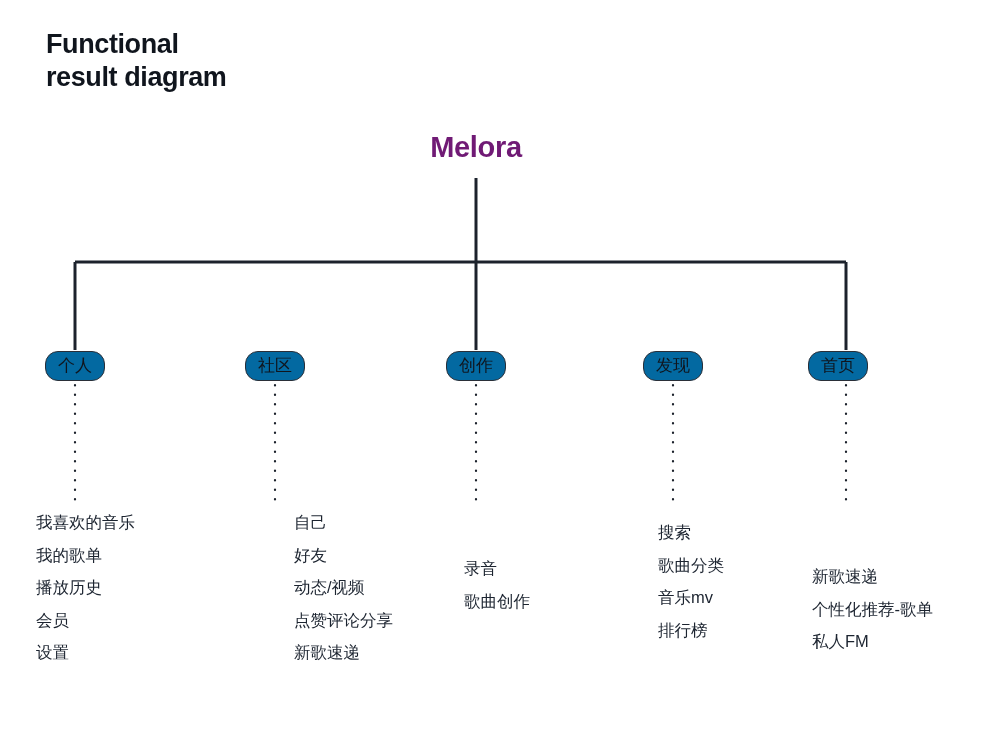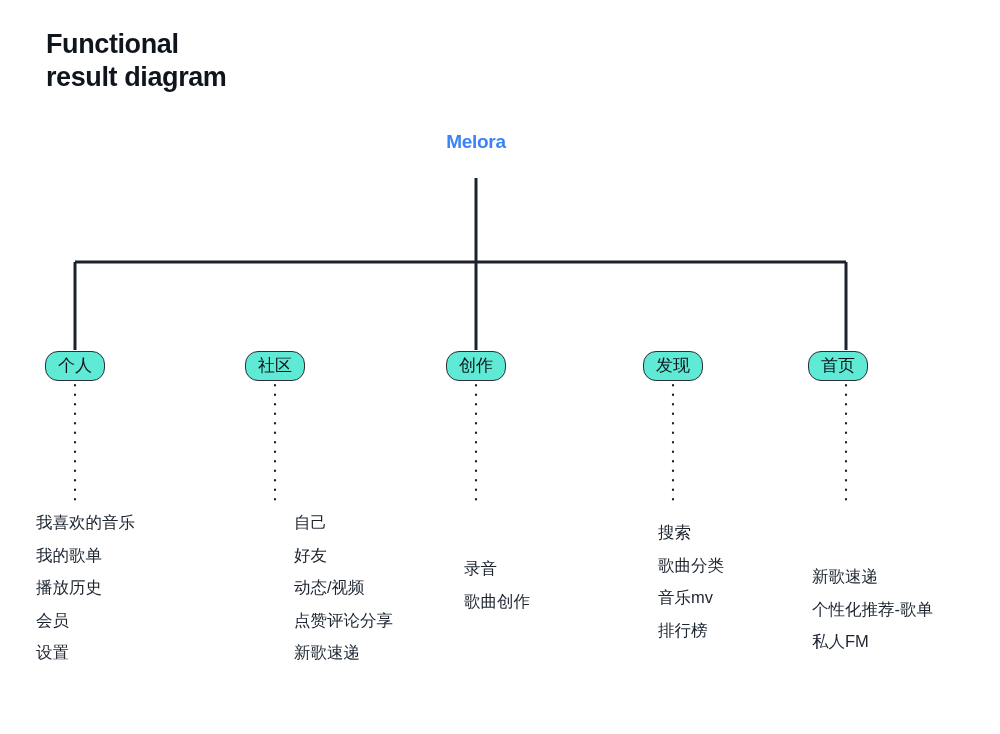--- a/index.html
+++ b/index.html
@@ -67,37 +67,37 @@
     height: 734px;
     pointer-events: none;
   }
 
   
   #root-node {
     position: absolute;
     top: 131px;
     width: 260px;
     text-align: center;
-    font-size: 19px;
+    font-size: 29px;
     font-weight: bold;
     letter-spacing: -0.3px;
-    color: #3b82f6;
+    color: #701a75;
   }
 
   
   .branch-node {
     position: absolute;
     transform: translateX(-50%);
     border: 1.6px solid #2a2f38;
     border-radius: 13px;
     padding: 4px 12px 5px 12px;
     font-size: 17px;
     line-height: 1.12;
     color: #10151d;
-    background: #5eead4;
+    background: #0369a1;
     white-space: nowrap;
   }
 
   
   .leaf-list {
     position: absolute;
     font-size: 16.5px;
     line-height: 1;
     color: #1c2430;
     white-space: nowrap;

